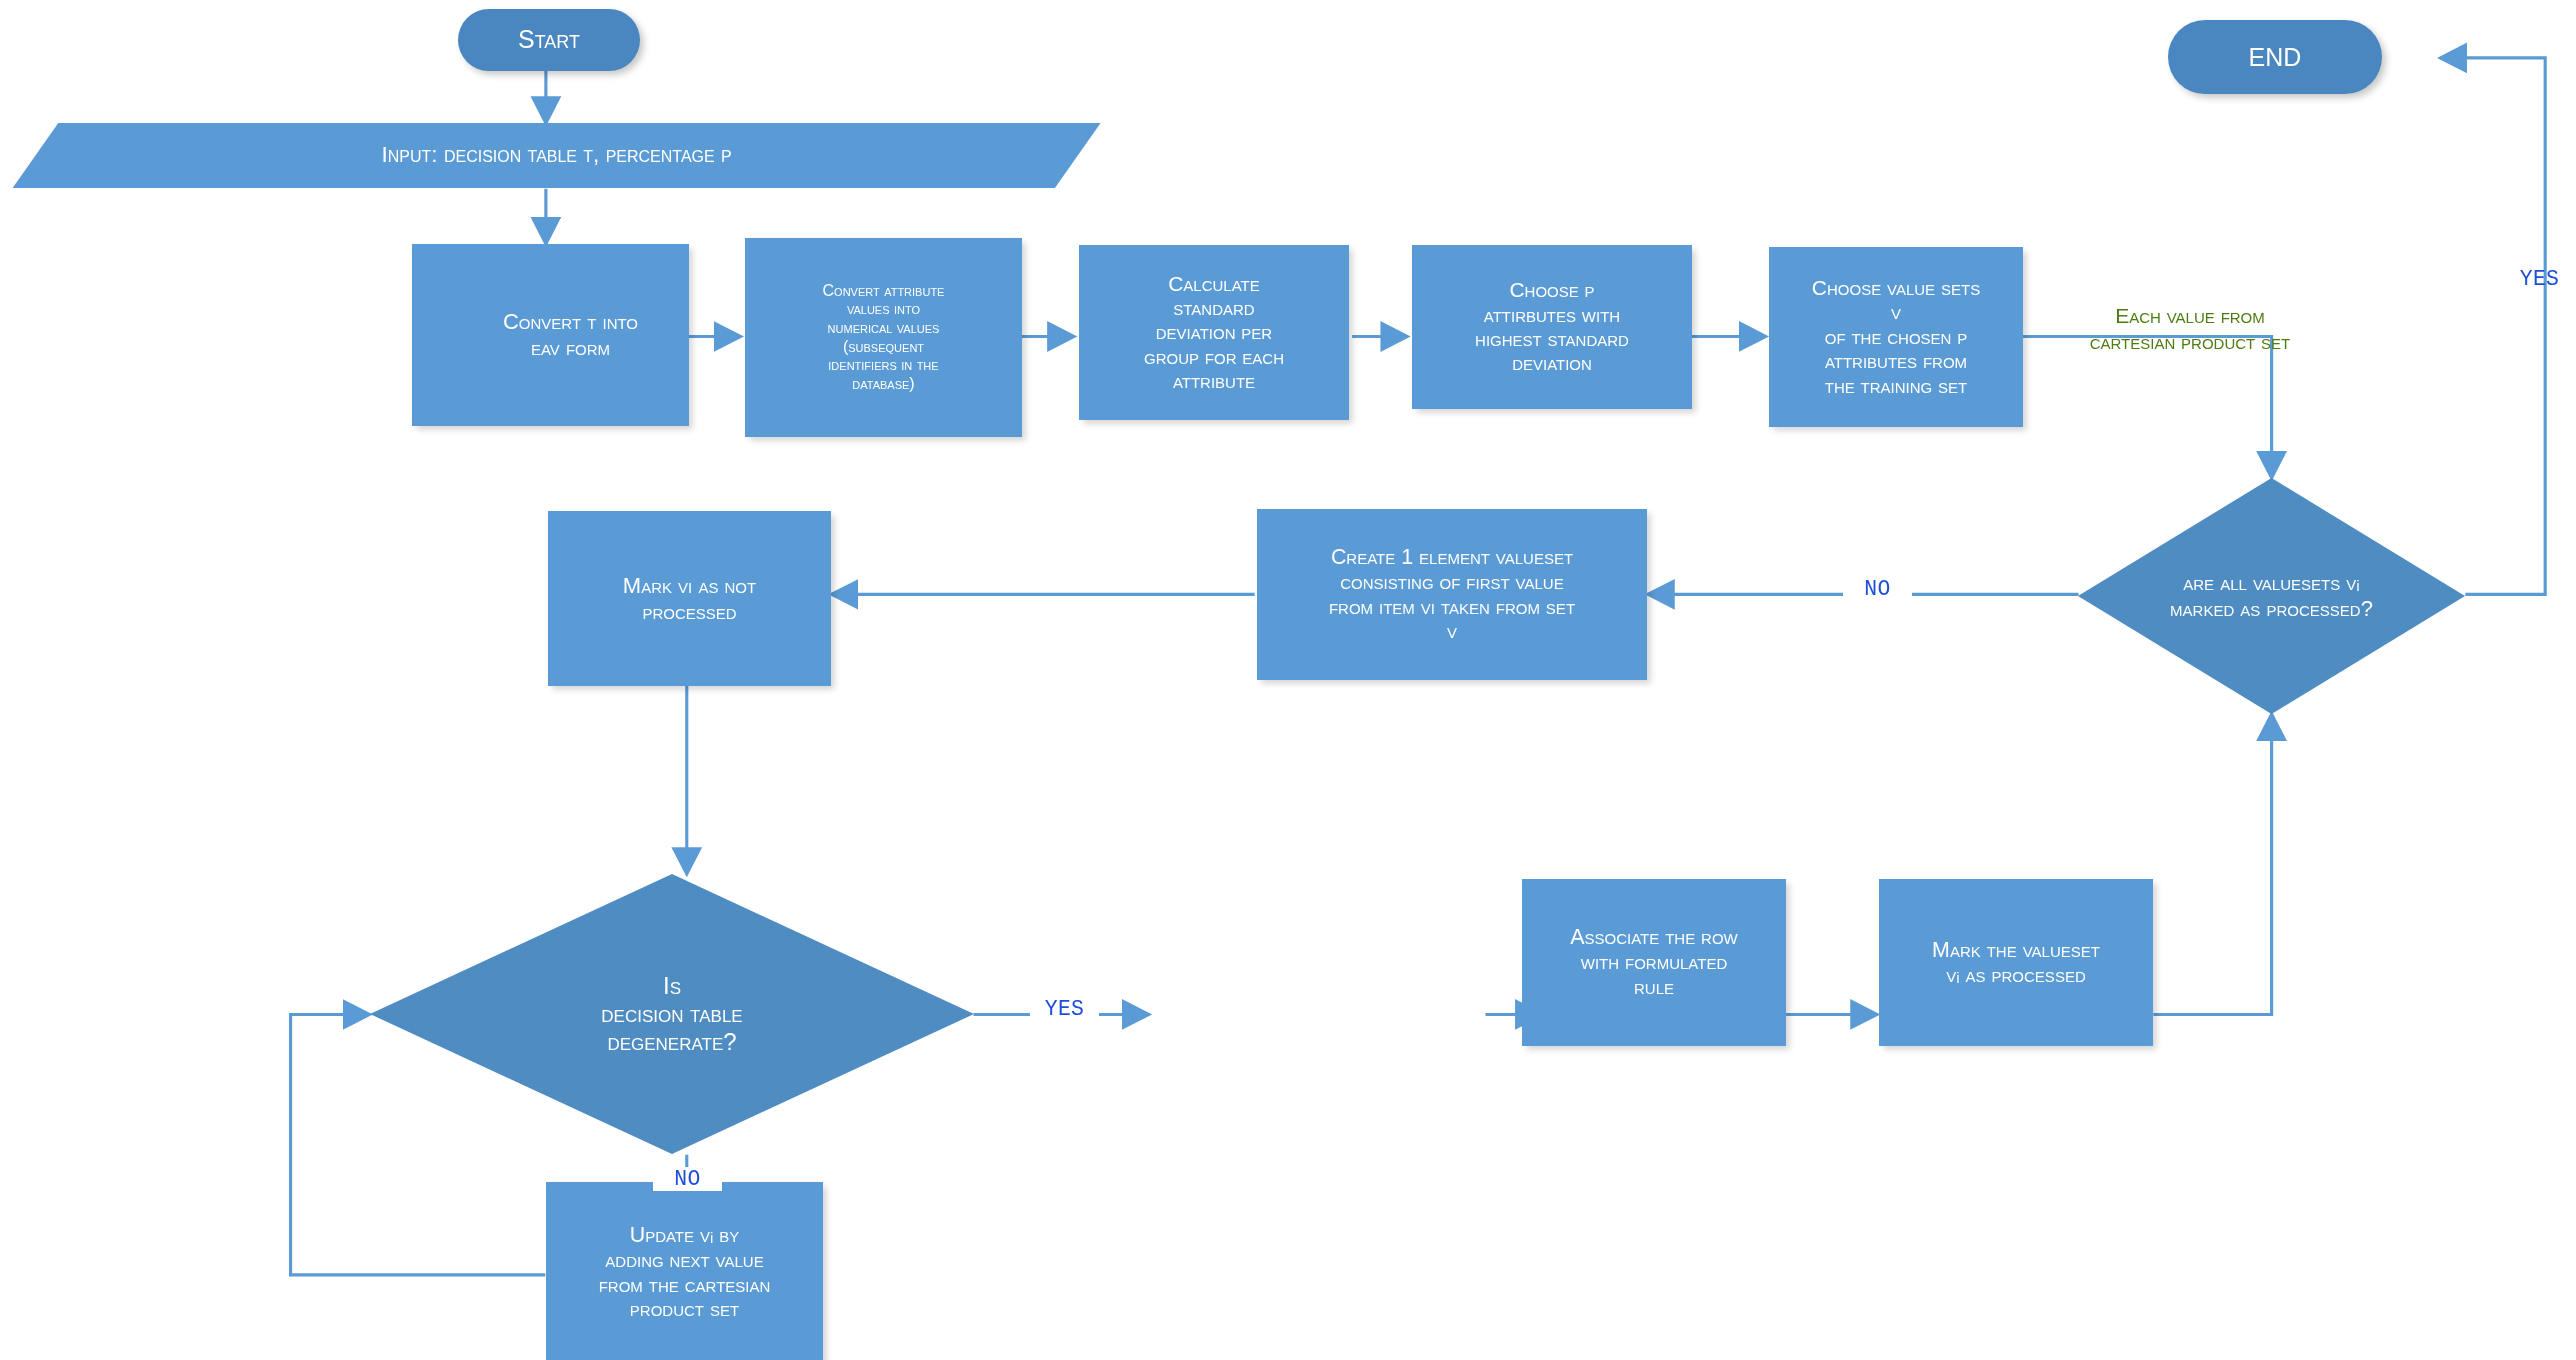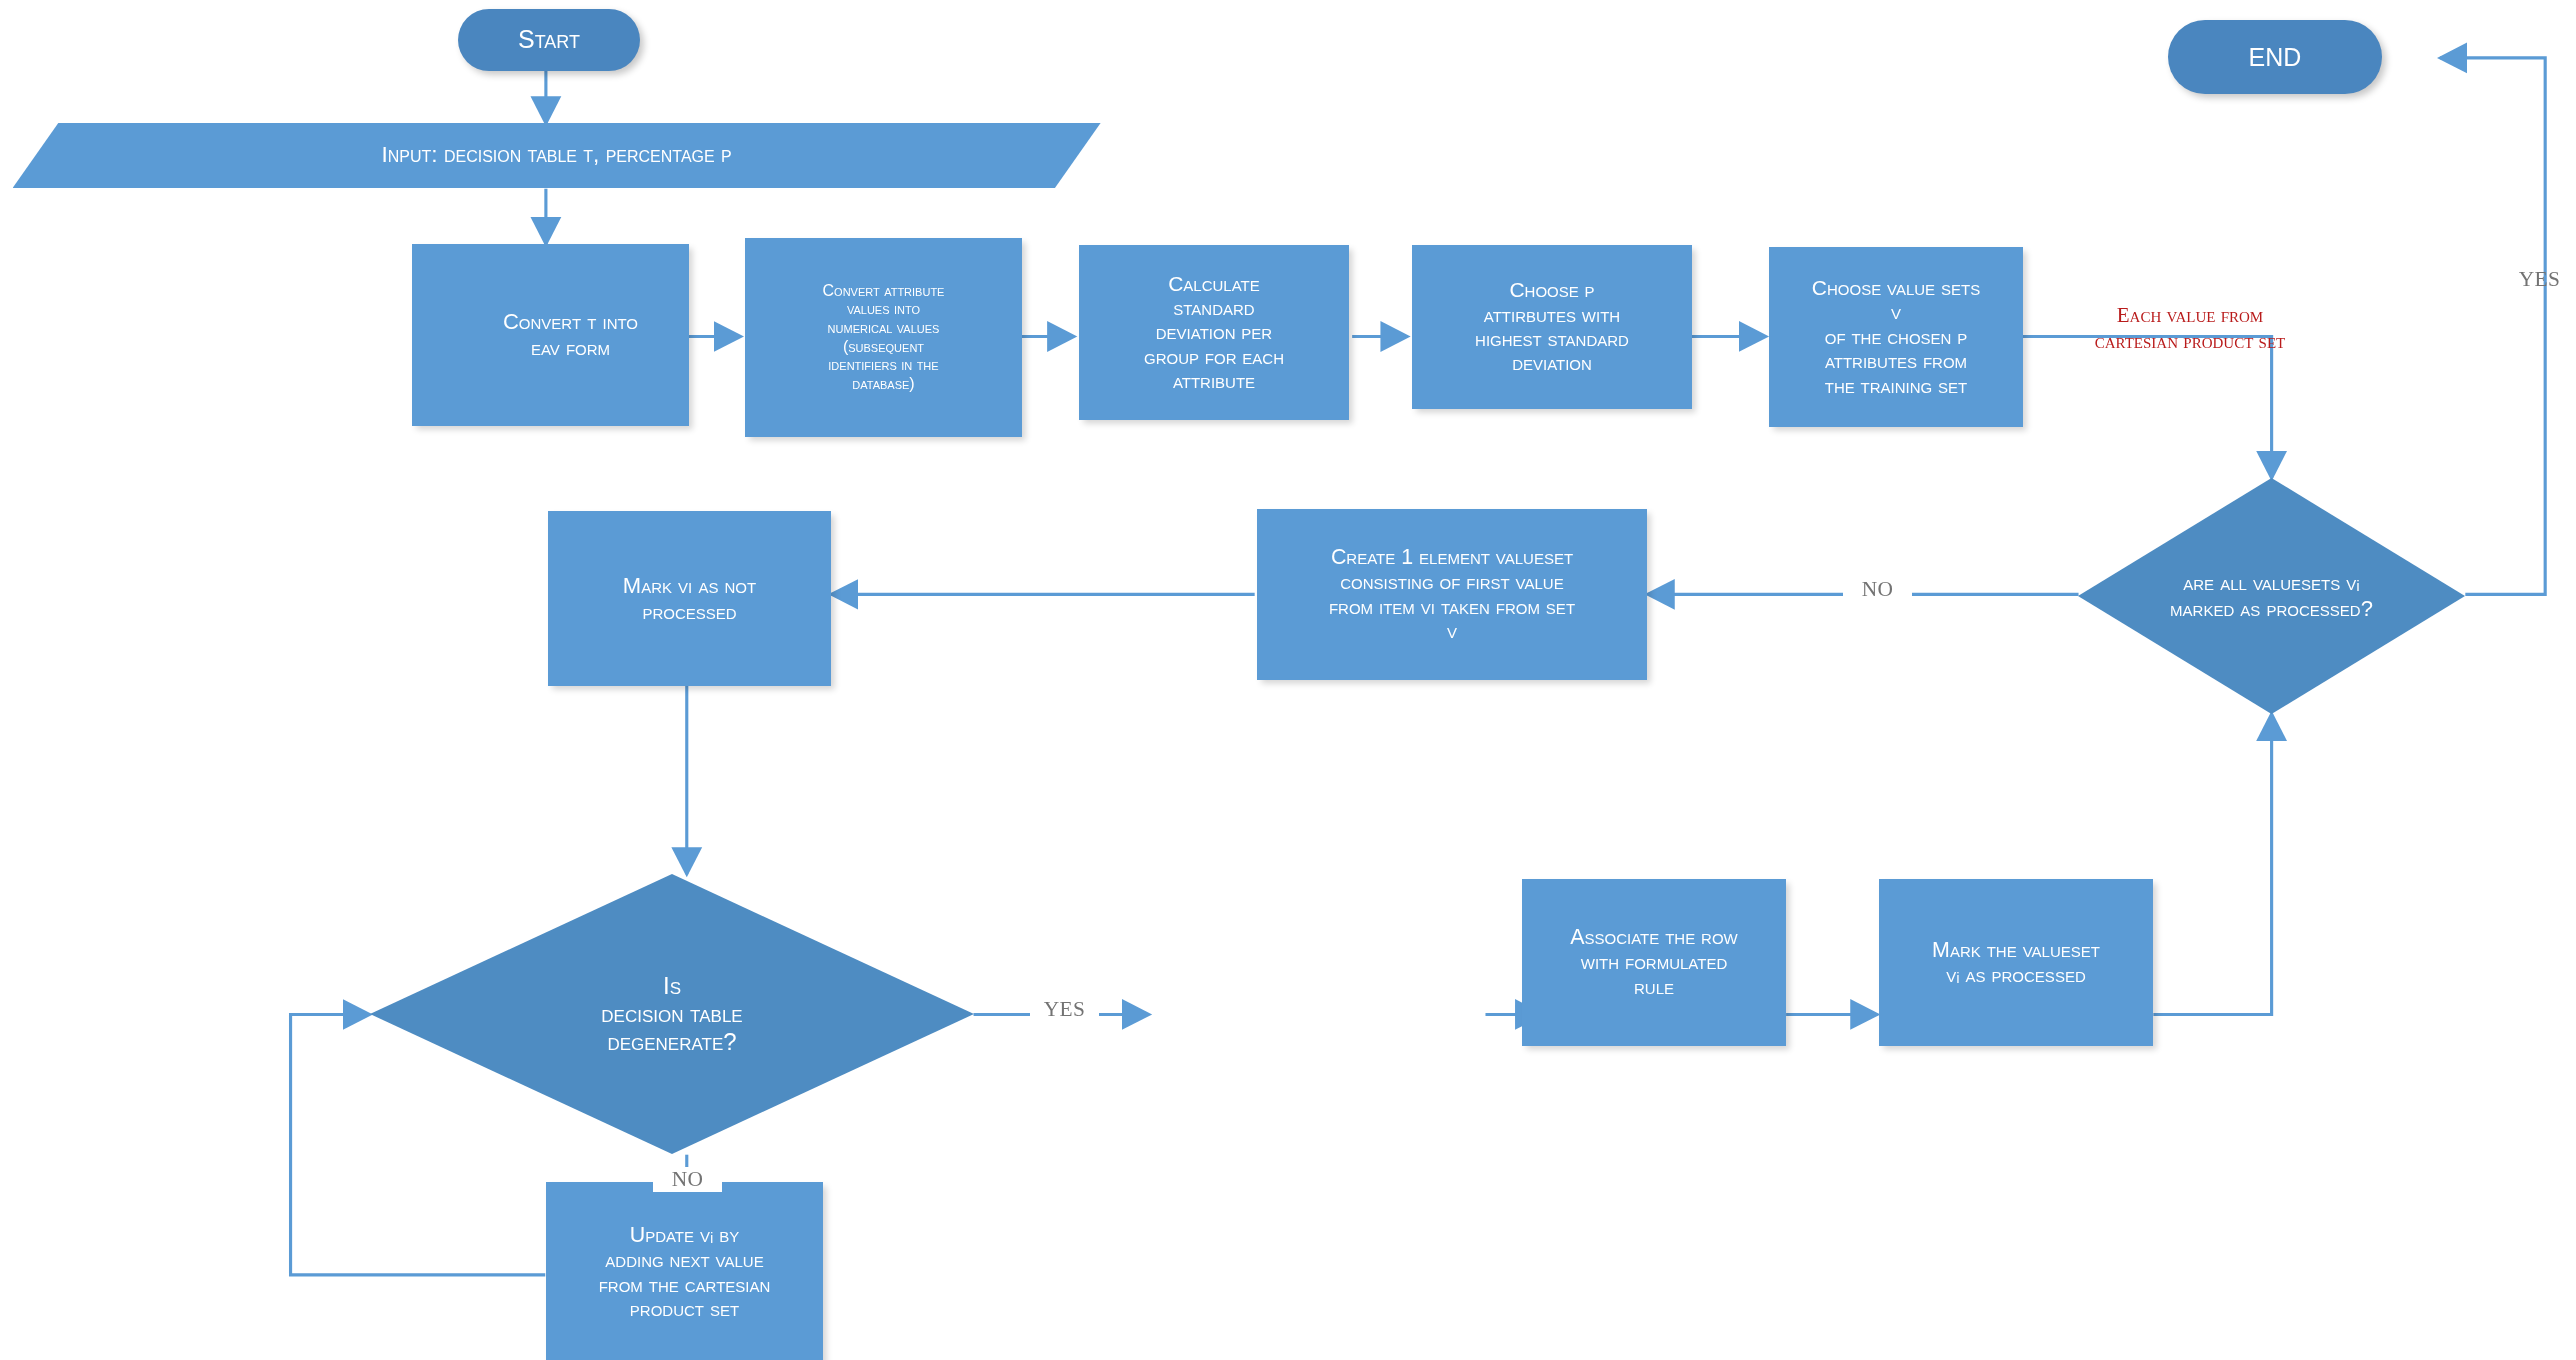--- a/index.html
+++ b/index.html
@@ -16,23 +16,23 @@
               clip-path:polygon(50% 0,100% 50%,50% 100%,0 50%);
               filter:drop-shadow(3.8px 3.8px 5.7px rgba(0,0,0,0.20));z-index:1;}
   .para{background:transparent;box-shadow:none;}
   .para .shape{position:absolute;left:0;top:0;width:100%;height:100%;background:#5b9bd5;
                clip-path:polygon(4.2% 0,100% 0,95.8% 100%,0 100%);
                filter:drop-shadow(3.1px 3.1px 5.7px rgba(0,0,0,0.16));z-index:1;}
   .para .txt{position:relative;z-index:2;}
   
   .sc{font-variant:small-caps;text-transform:lowercase;}
   .sc::first-letter{text-transform:uppercase;}
-  .edgelbl{position:absolute;color:#737373;font-family:Liberation Serif, serif;
+  .edgelbl{position:absolute;color:#1d4ed8;font-family:Liberation Mono, monospace;
            font-size:21.4px;letter-spacing:0.3px;white-space:pre-line;text-align:center;}
-  .freelbl{position:absolute;color:#b91c1c;font-family:Liberation Serif, serif;
+  .freelbl{position:absolute;color:#4d7c0f;font-family:Liberation Sans, sans-serif;
            font-size:21px;line-height:1.22;white-space:pre-line;text-align:center;font-variant:small-caps;}
 </style>
 </head>
 <body>
 
 <div id="canvas">
 
   <svg id="wire" viewBox="0 0 4096 2164" xmlns="http://www.w3.org/2000/svg">
     <defs>
       <marker id="ah" markerWidth="11" markerHeight="11" refX="8.6" refY="5.5" orient="auto" markerUnits="strokeWidth">

